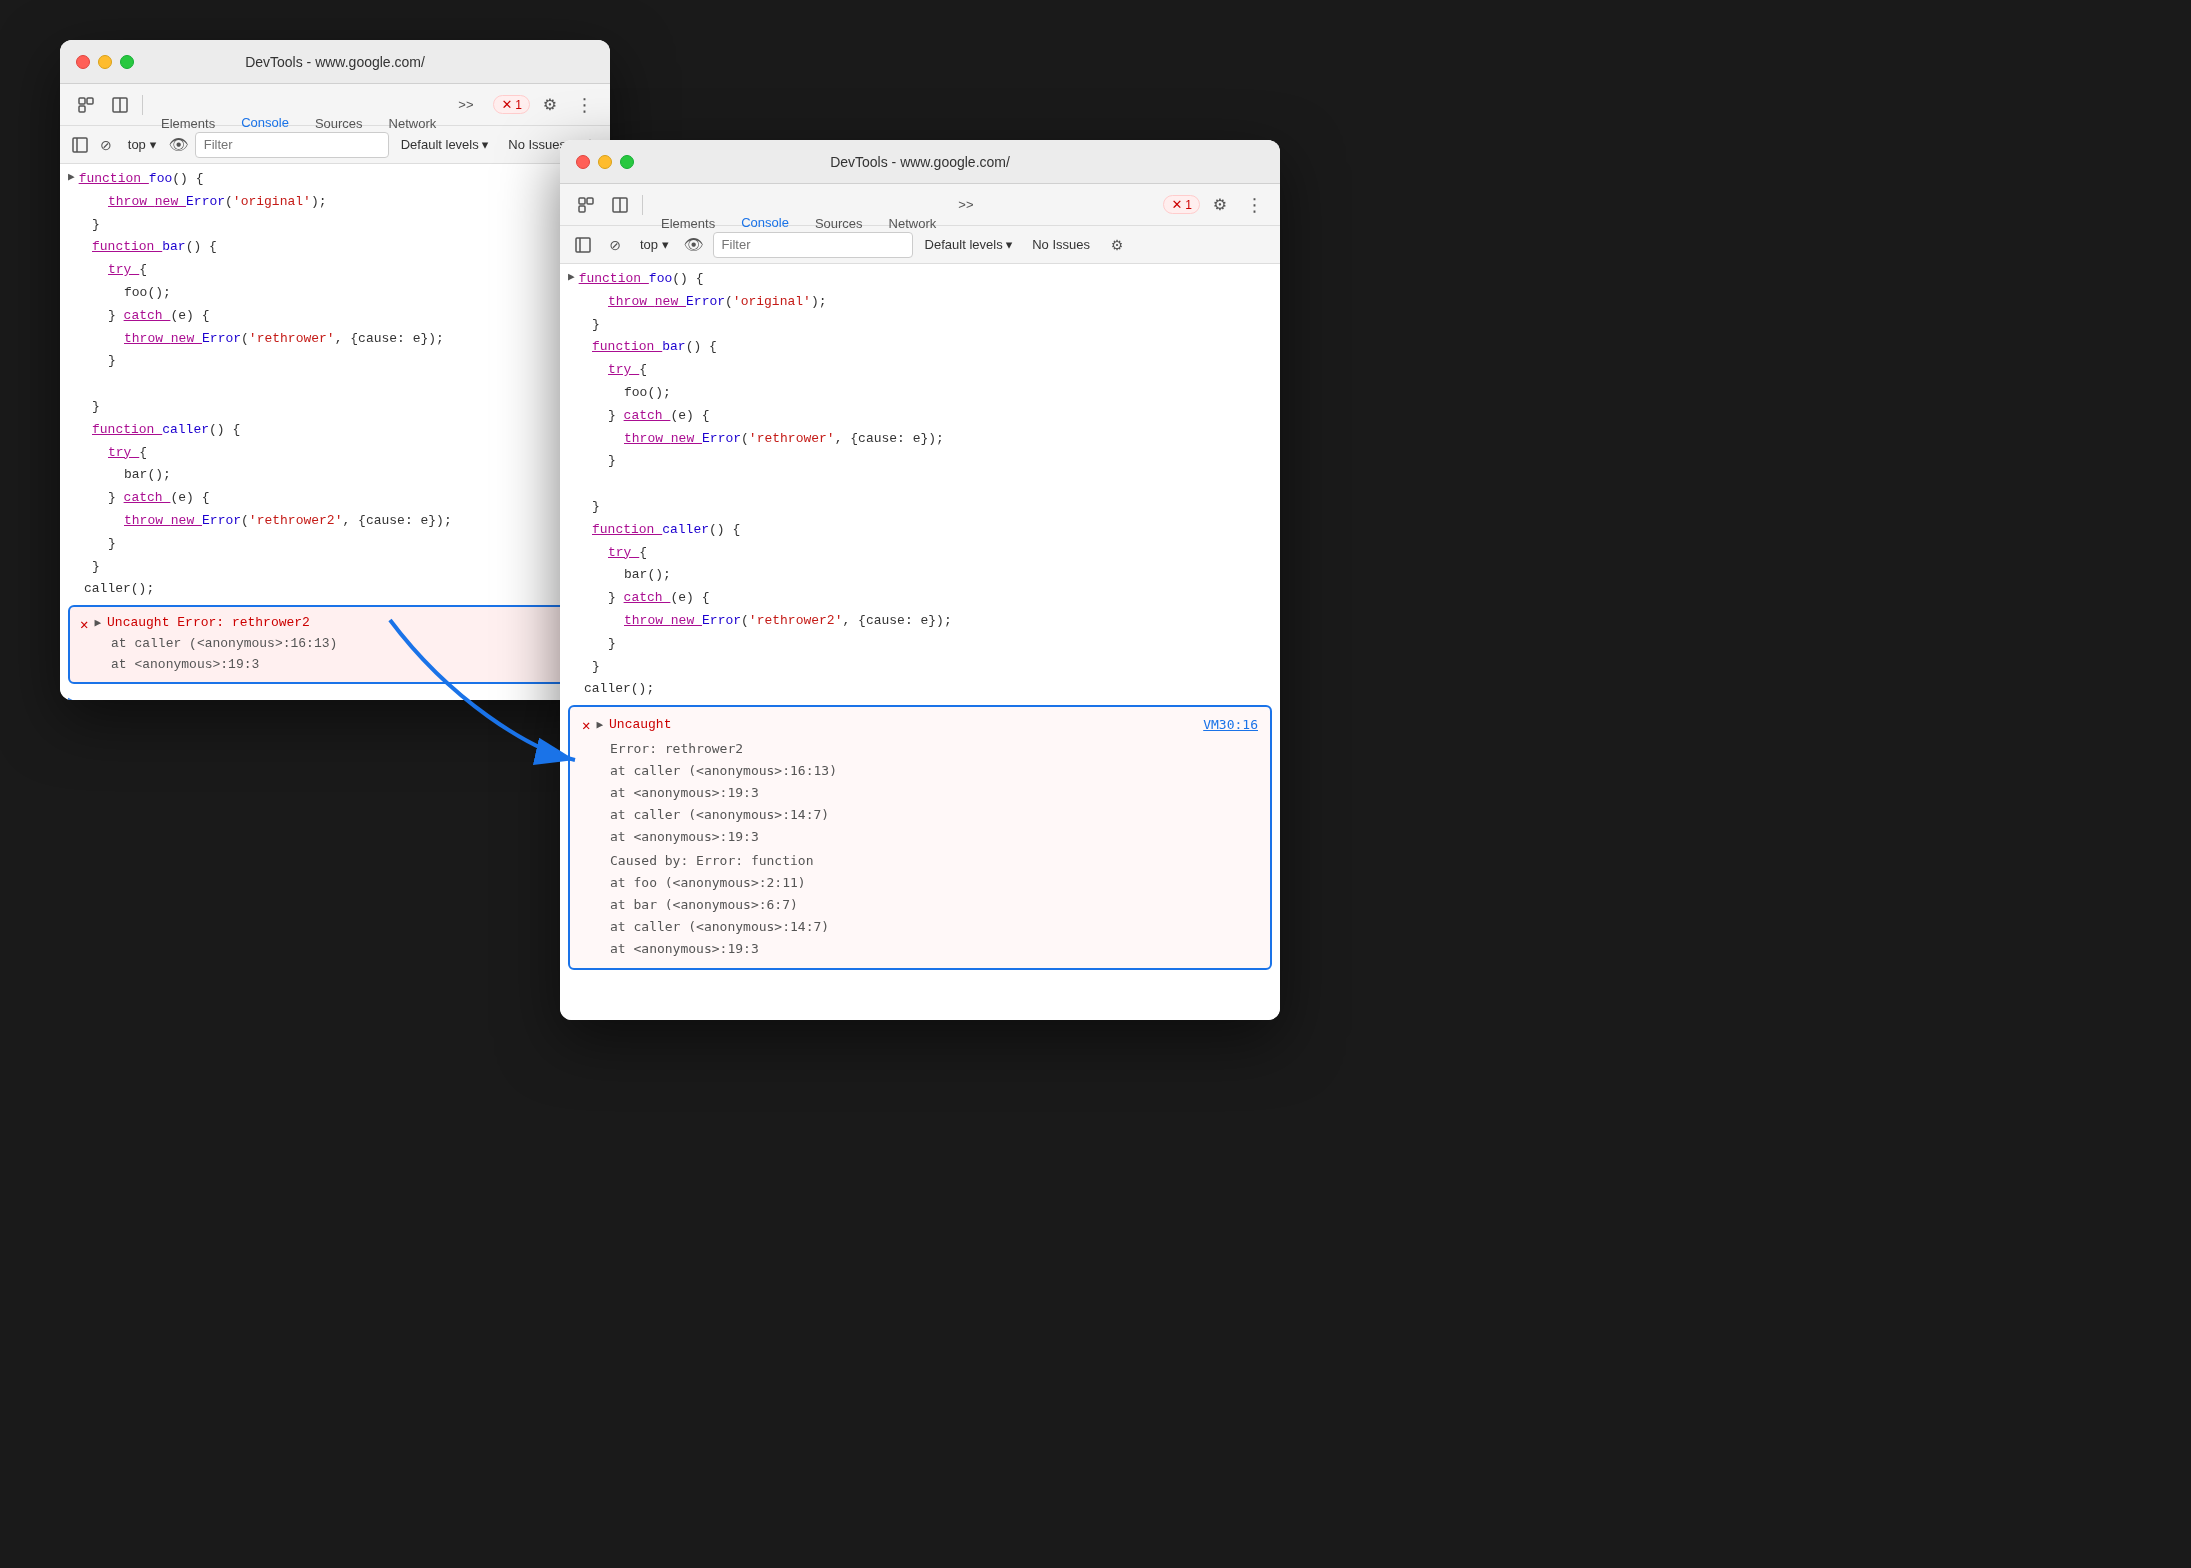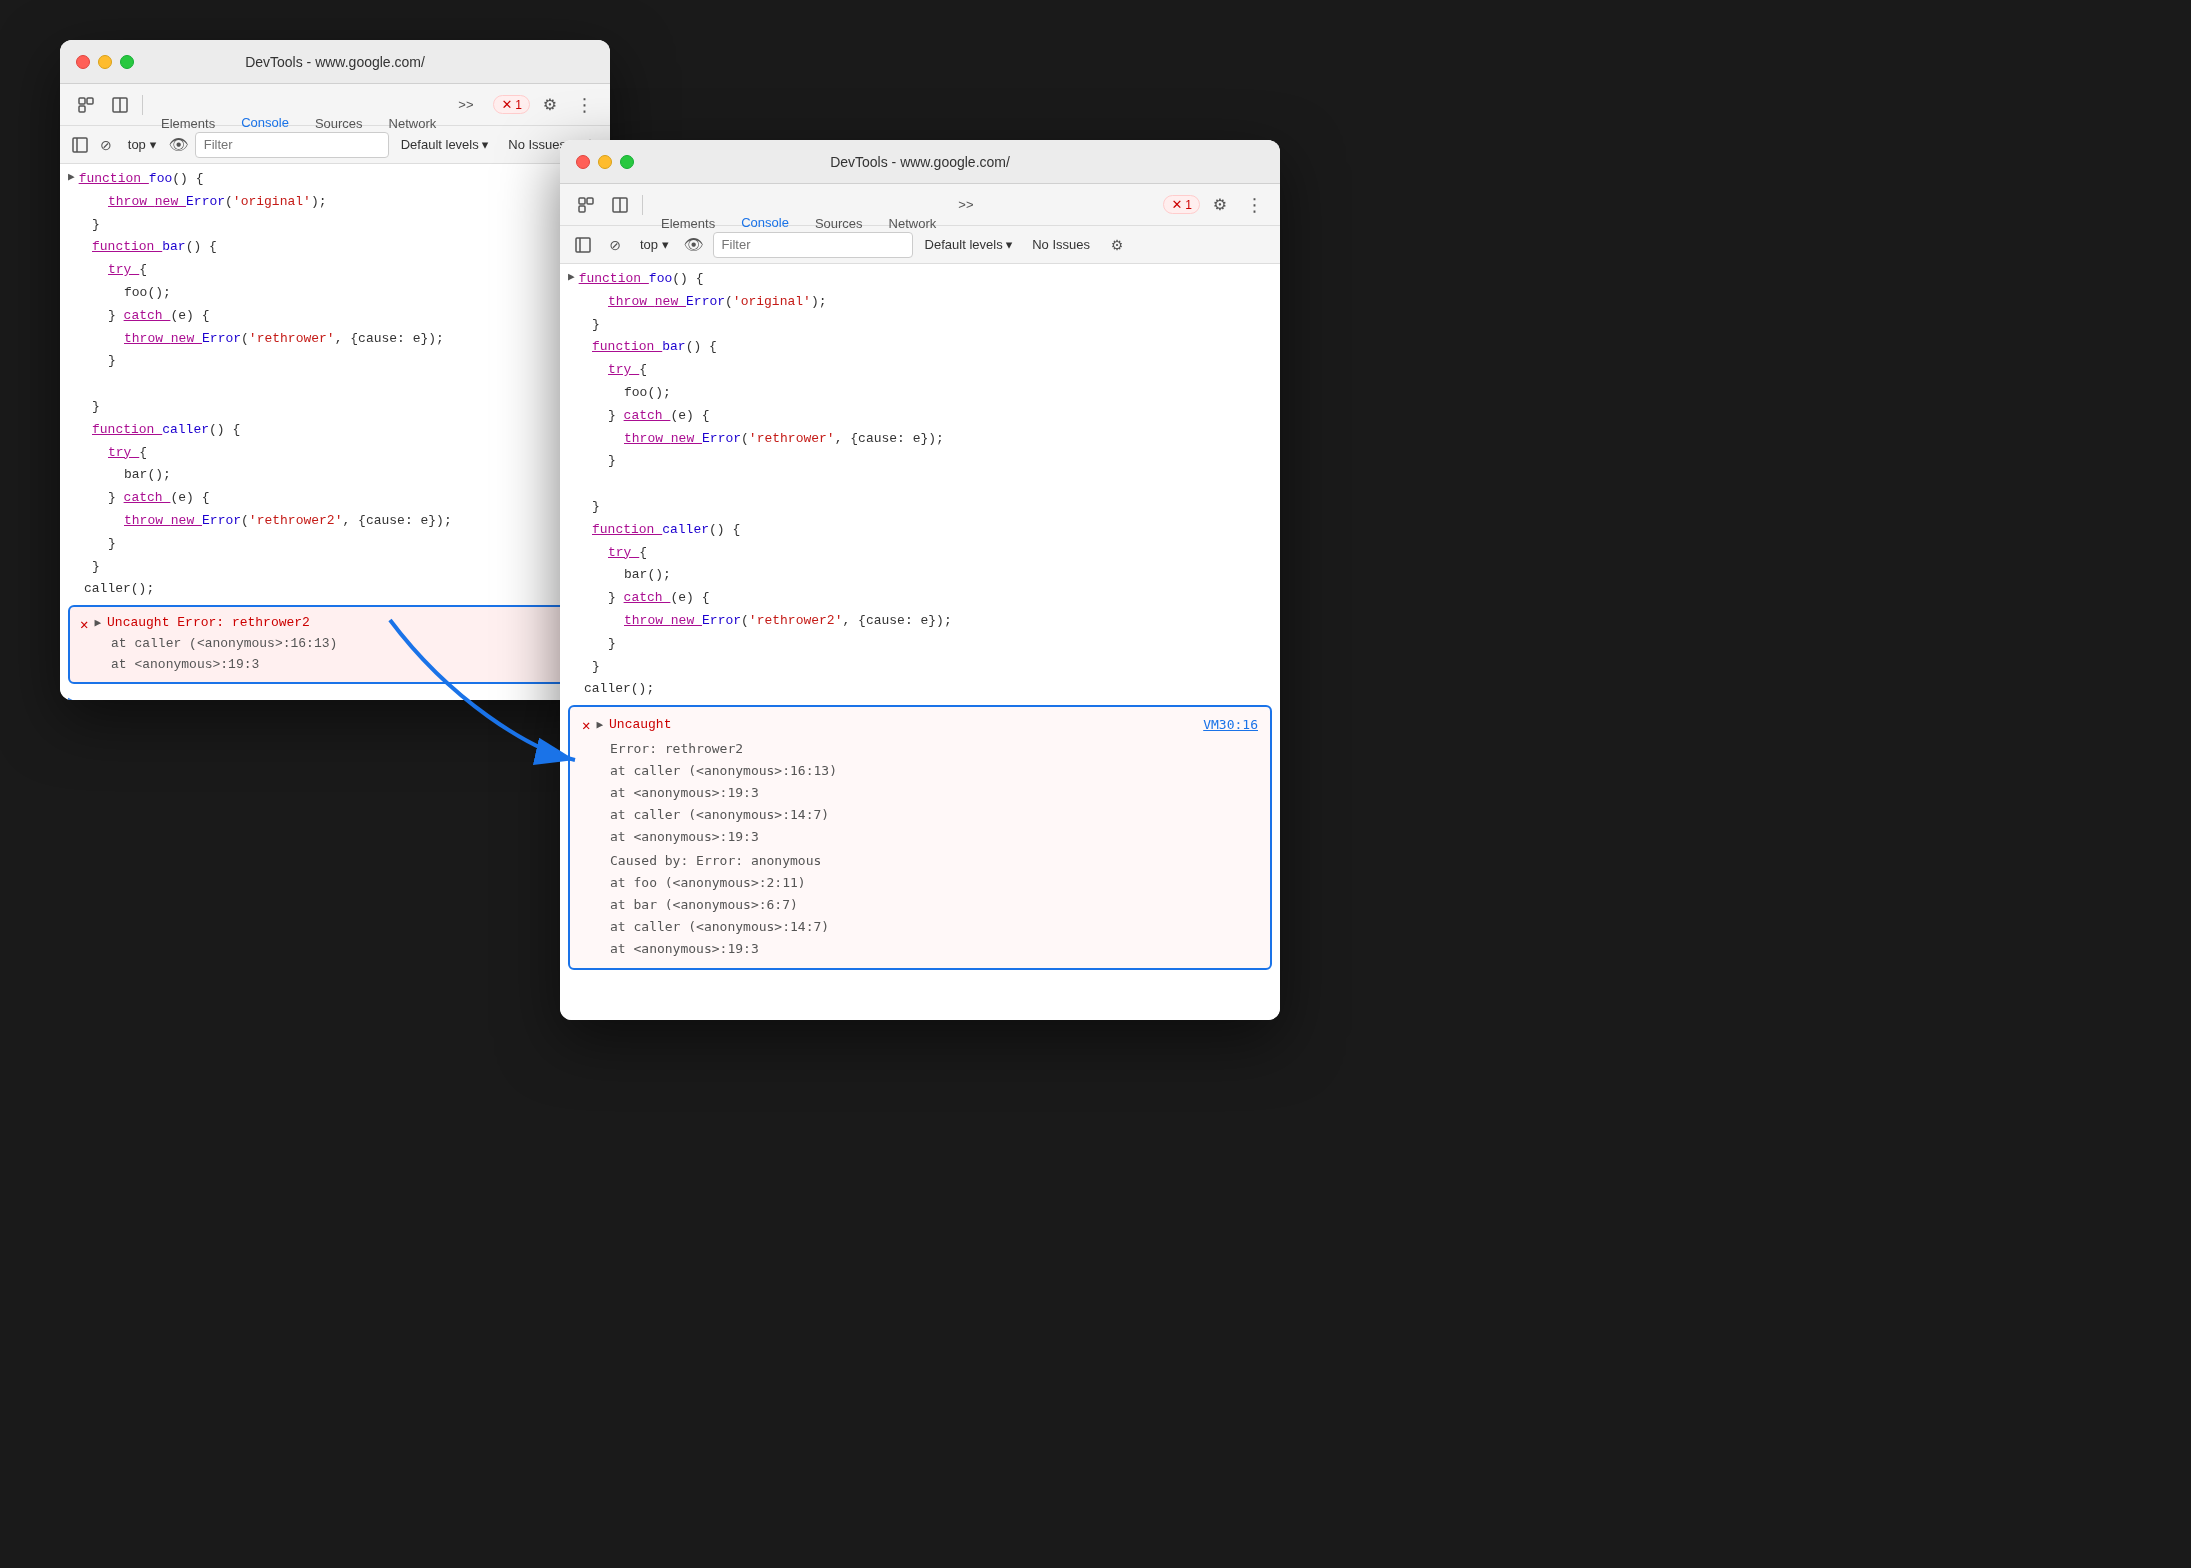--- a/index.html
+++ b/index.html
@@ -514,21 +514,21 @@
         </div>
         <span style="color:#1a73e8; text-decoration:underline; cursor:pointer; font-family:'Menlo','Monaco',monospace; font-size:13px;">VM30:16</span>
       </div>
 
       <div style="font-family:'Menlo','Monaco',monospace; font-size:13px; line-height:1.7; padding-left:28px;">
         <div style="color:#555;">Error: rethrower2</div>
         <div style="color:#555;">    at caller (&lt;anonymous&gt;:16:13)</div>
         <div style="color:#555;">    at &lt;anonymous&gt;:19:3</div>
         <div style="color:#555;">    at caller (&lt;anonymous&gt;:14:7)</div>
         <div style="color:#555;">    at &lt;anonymous&gt;:19:3</div>
-        <div style="color:#555; margin-top:2px;">Caused by: Error: anonymous</div>
+        <div style="color:#555; margin-top:2px;">Caused by: Error: function</div>
         <div style="color:#555;">    at foo (&lt;anonymous&gt;:2:11)</div>
         <div style="color:#555;">    at bar (&lt;anonymous&gt;:6:7)</div>
         <div style="color:#555;">    at caller (&lt;anonymous&gt;:14:7)</div>
         <div style="color:#555;">    at &lt;anonymous&gt;:19:3</div>
       </div>
     </div>
 
   </div>
 </div>
 

